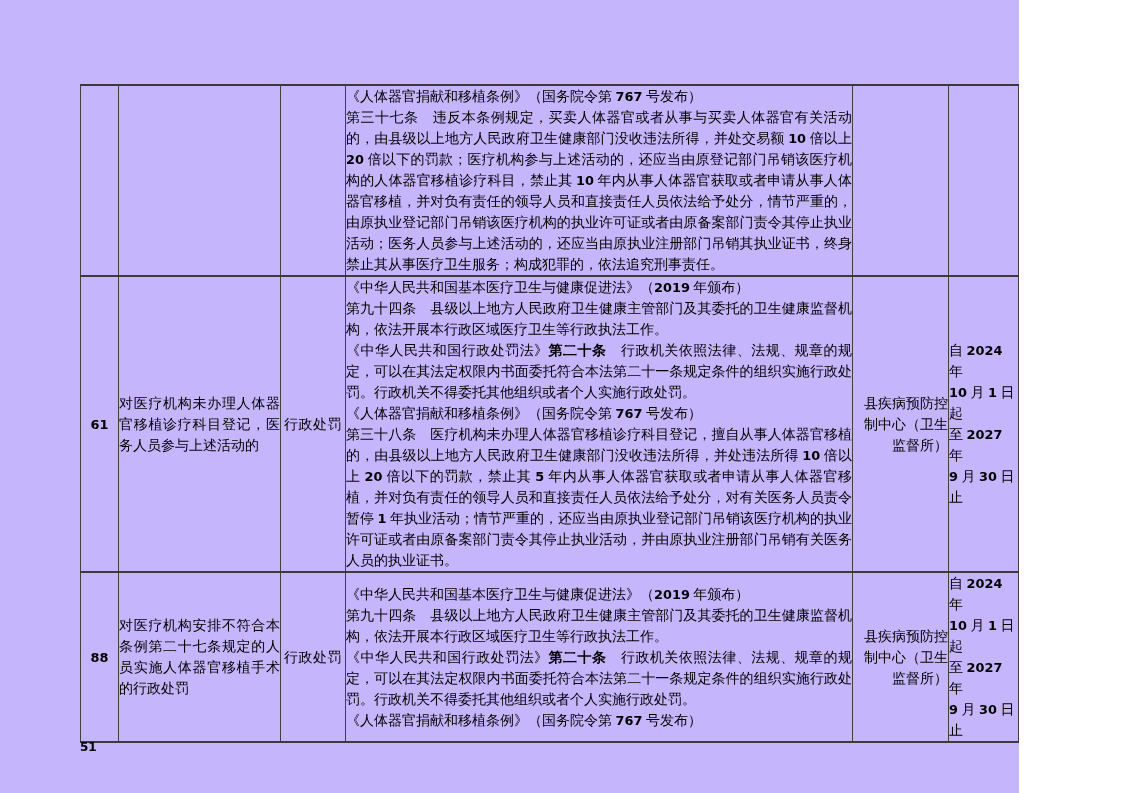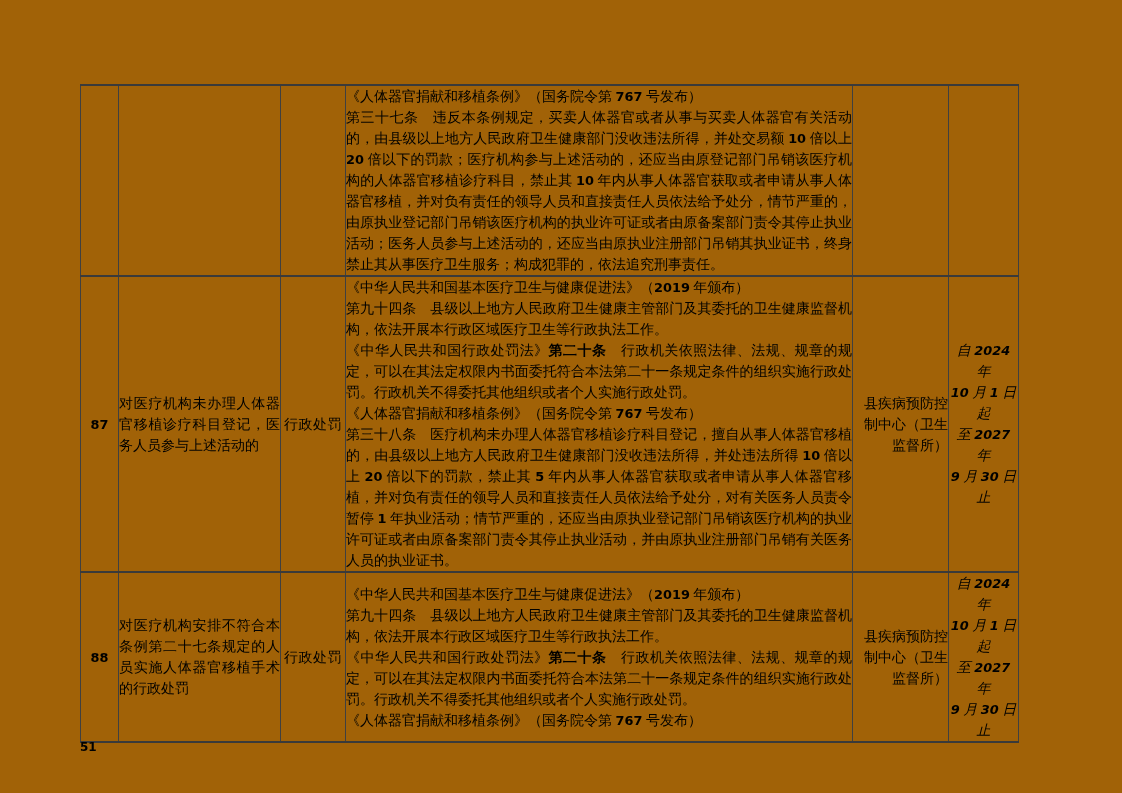--- a/index.html
+++ b/index.html
@@ -1,20 +1,20 @@
 <!DOCTYPE html>
 <html><head>
 <meta charset="utf-8">
 <style>
   html, body { margin: 0; padding: 0; background: #ffffff; }
   .page {
     position: relative;
-    width: 1122px;
+    width: 1019px;
     height: 793px;
-    background: #a16207;
+    background: #c4b5fd;
     font-family: "Liberation Serif", "DejaVu Serif", serif;
     color: #000000;
     overflow: hidden;
   }
   table.reg-table {
     position: absolute;
     left: 80px;
     top: 84px;
     width: 938px;
     border-collapse: collapse;
@@ -34,21 +34,21 @@
   tr.row-0 { height: 191px; }
   tr.row-1 { height: 275px; }
   tr.row-2 { height: 152px; }
   td.c-num    { text-align: center; }
   td.c-item   { text-align: justify; padding: 2px 3px; line-height: 21.5px; }
   td.c-type   { text-align: center; letter-spacing: 0.5px; }
   td.c-legal  { vertical-align: top; text-align: justify; padding: 2px 4px 2px 4px;
                 font-size: 13.8px; line-height: 21.1px; }
   td.c-legal p { margin: 0; }
   td.c-agency { text-align: right; padding: 0 2px; line-height: 23px; margin-top: 16px; }
-  td.c-period { text-align: center; padding: 0 1px; line-height: 23.5px; font-style: italic; }
+  td.c-period { padding: 0 1px; line-height: 23.5px; }
   .num {
     font-family: "DejaVu Sans", "Liberation Sans", sans-serif;
     font-weight: 700;
     font-size: 0.92em;
   }
   b { font-weight: 700; }
   .page-number {
     position: absolute;
     left: 80px;
     top: 740px;
@@ -77,21 +77,21 @@
           <td class="c-item"></td>
           <td class="c-type"></td>
           <td class="c-legal">
             <p>《人体器官捐献和移植条例》（国务院令第 <span class="num">767</span> 号发布）</p>
             <p>第三十七条　违反本条例规定，买卖人体器官或者从事与买卖人体器官有关活动的，由县级以上地方人民政府卫生健康部门没收违法所得，并处交易额 <span class="num">10</span> 倍以上 <span class="num">20</span> 倍以下的罚款；医疗机构参与上述活动的，还应当由原登记部门吊销该医疗机构的人体器官移植诊疗科目，禁止其 <span class="num">10</span> 年内从事人体器官获取或者申请从事人体器官移植，并对负有责任的领导人员和直接责任人员依法给予处分，情节严重的，由原执业登记部门吊销该医疗机构的执业许可证或者由原备案部门责令其停止执业活动；医务人员参与上述活动的，还应当由原执业注册部门吊销其执业证书，终身禁止其从事医疗卫生服务；构成犯罪的，依法追究刑事责任。</p>
           </td>
           <td class="c-agency"></td>
           <td class="c-period"></td>
         </tr>
         <tr class="row-1">
-          <td class="c-num"><span class="num">87</span></td>
+          <td class="c-num"><span class="num">61</span></td>
           <td class="c-item">对医疗机构未办理人体器官移植诊疗科目登记，医务人员参与上述活动的</td>
           <td class="c-type">行政处罚</td>
           <td class="c-legal">
             <p>《中华人民共和国基本医疗卫生与健康促进法》（<span class="num">2019</span> 年颁布）</p>
             <p>第九十四条　县级以上地方人民政府卫生健康主管部门及其委托的卫生健康监督机构，依法开展本行政区域医疗卫生等行政执法工作。</p>
             <p>《中华人民共和国行政处罚法》<b>第二十条</b>　行政机关依照法律、法规、规章的规定，可以在其法定权限内书面委托符合本法第二十一条规定条件的组织实施行政处罚。行政机关不得委托其他组织或者个人实施行政处罚。</p>
             <p>《人体器官捐献和移植条例》（国务院令第 <span class="num">767</span> 号发布）</p>
             <p>第三十八条　医疗机构未办理人体器官移植诊疗科目登记，擅自从事人体器官移植的，由县级以上地方人民政府卫生健康部门没收违法所得，并处违法所得 <span class="num">10</span> 倍以上 <span class="num">20</span> 倍以下的罚款，禁止其 <span class="num">5</span> 年内从事人体器官获取或者申请从事人体器官移植，并对负有责任的领导人员和直接责任人员依法给予处分，对有关医务人员责令暂停 <span class="num">1</span> 年执业活动；情节严重的，还应当由原执业登记部门吊销该医疗机构的执业许可证或者由原备案部门责令其停止执业活动，并由原执业注册部门吊销有关医务人员的执业证书。</p>
           </td>
           <td class="c-agency">县疾病预防控制中心（卫生监督所）</td>

